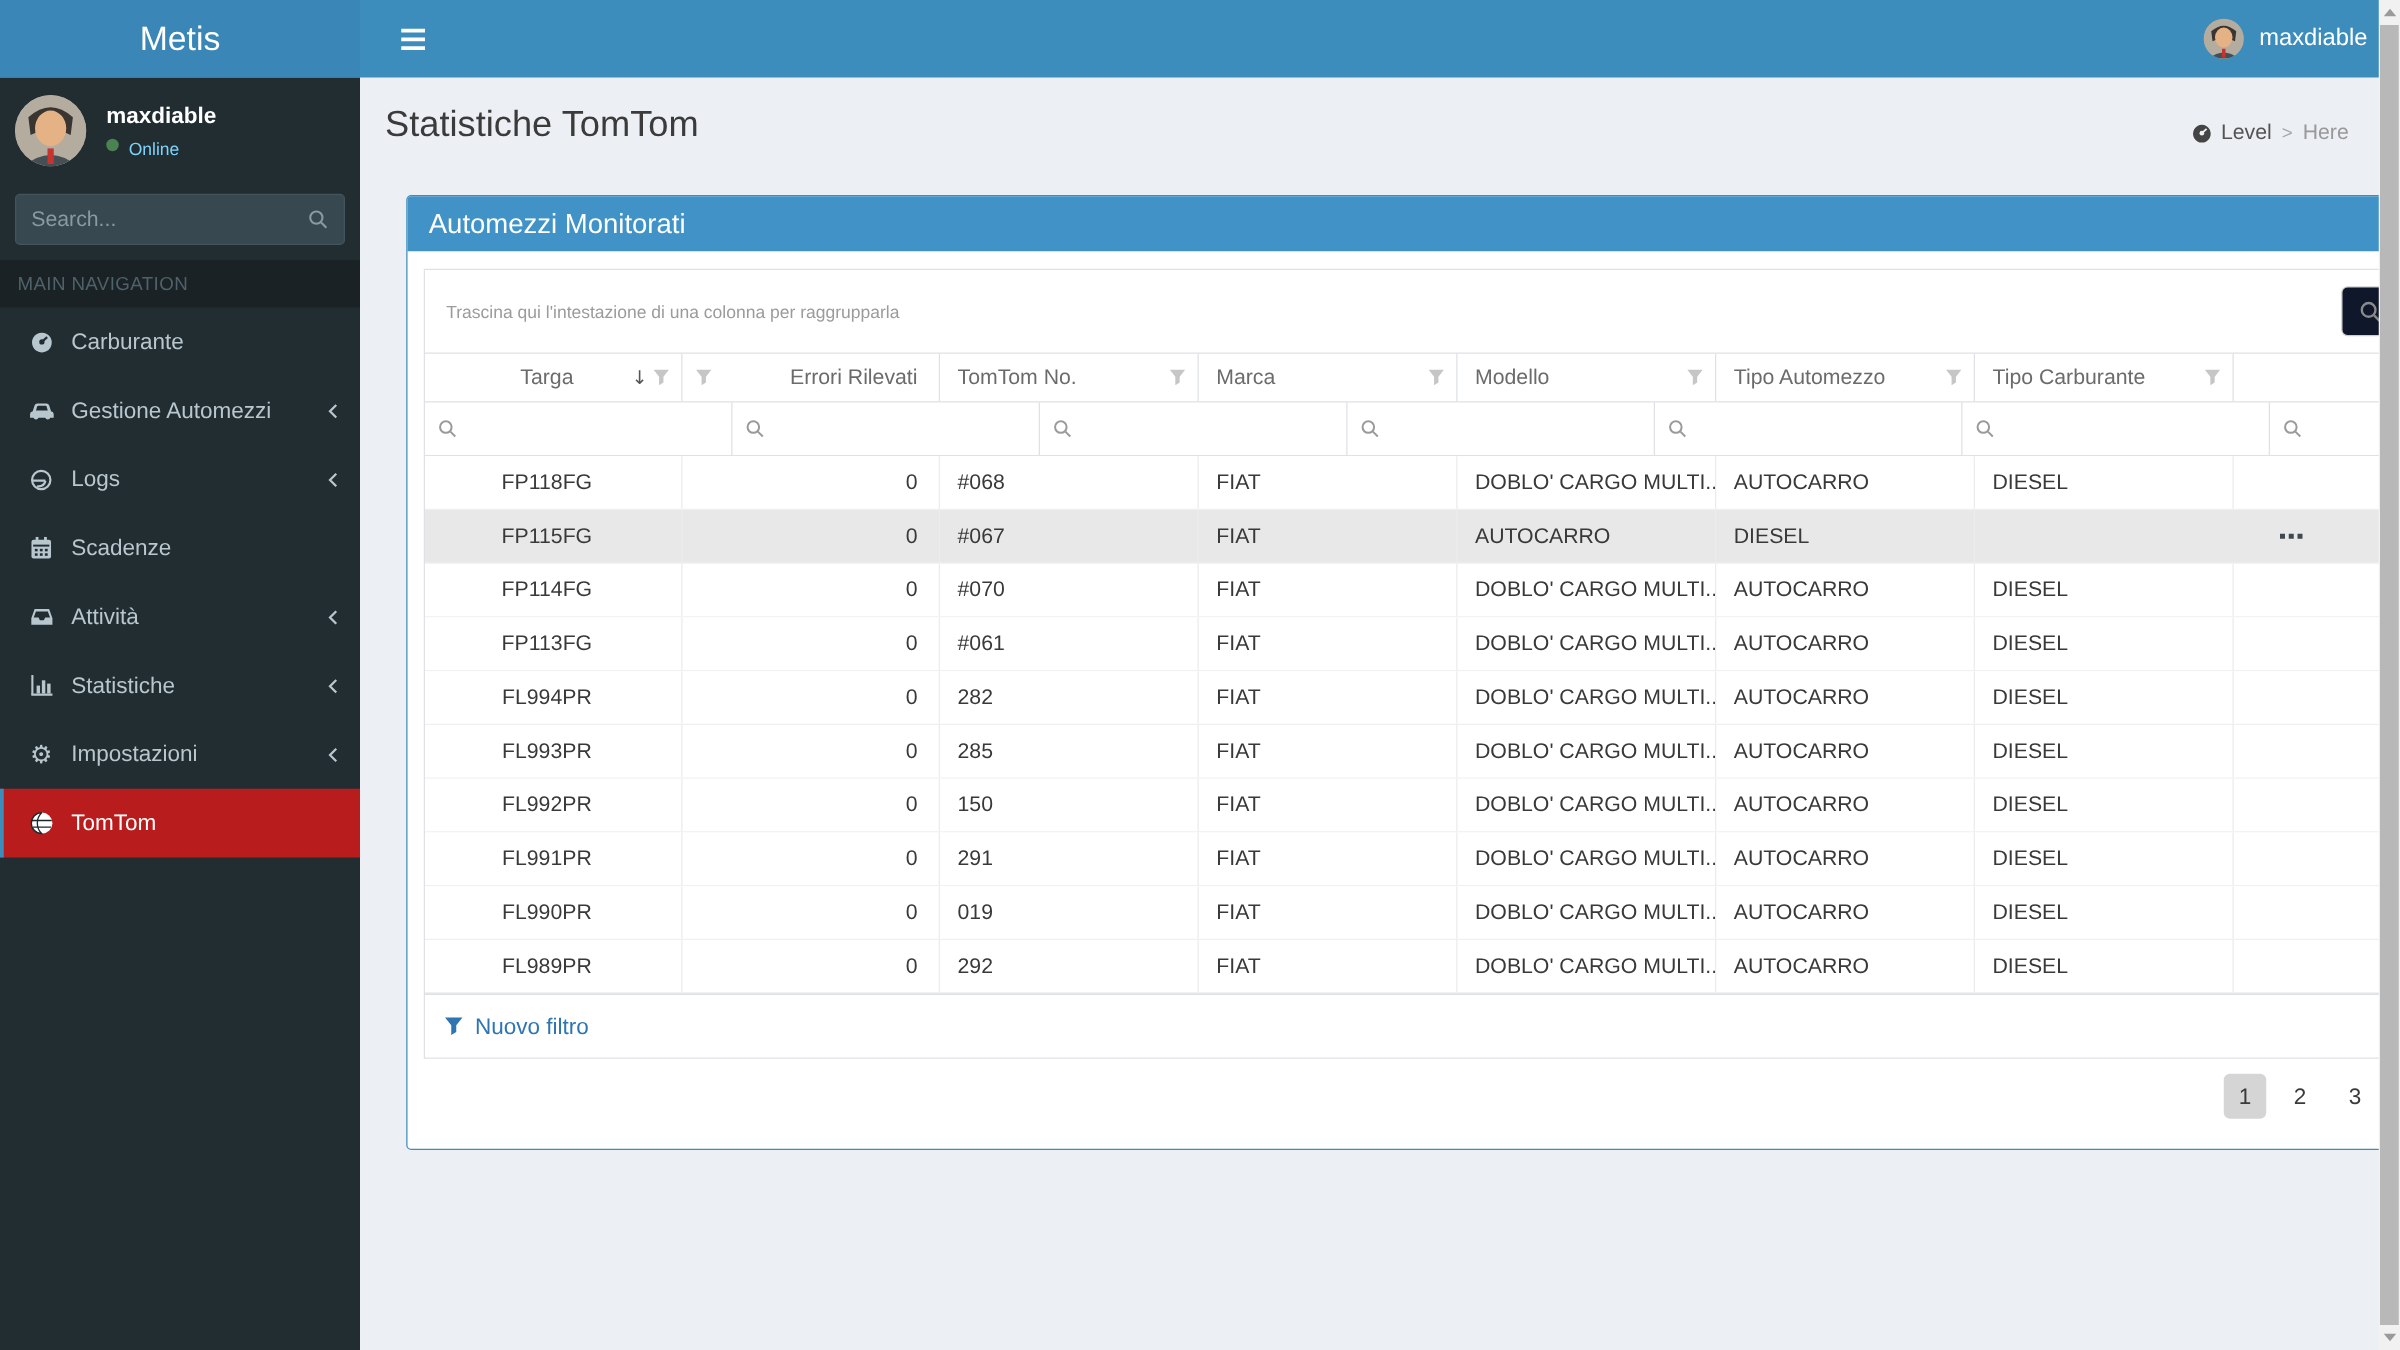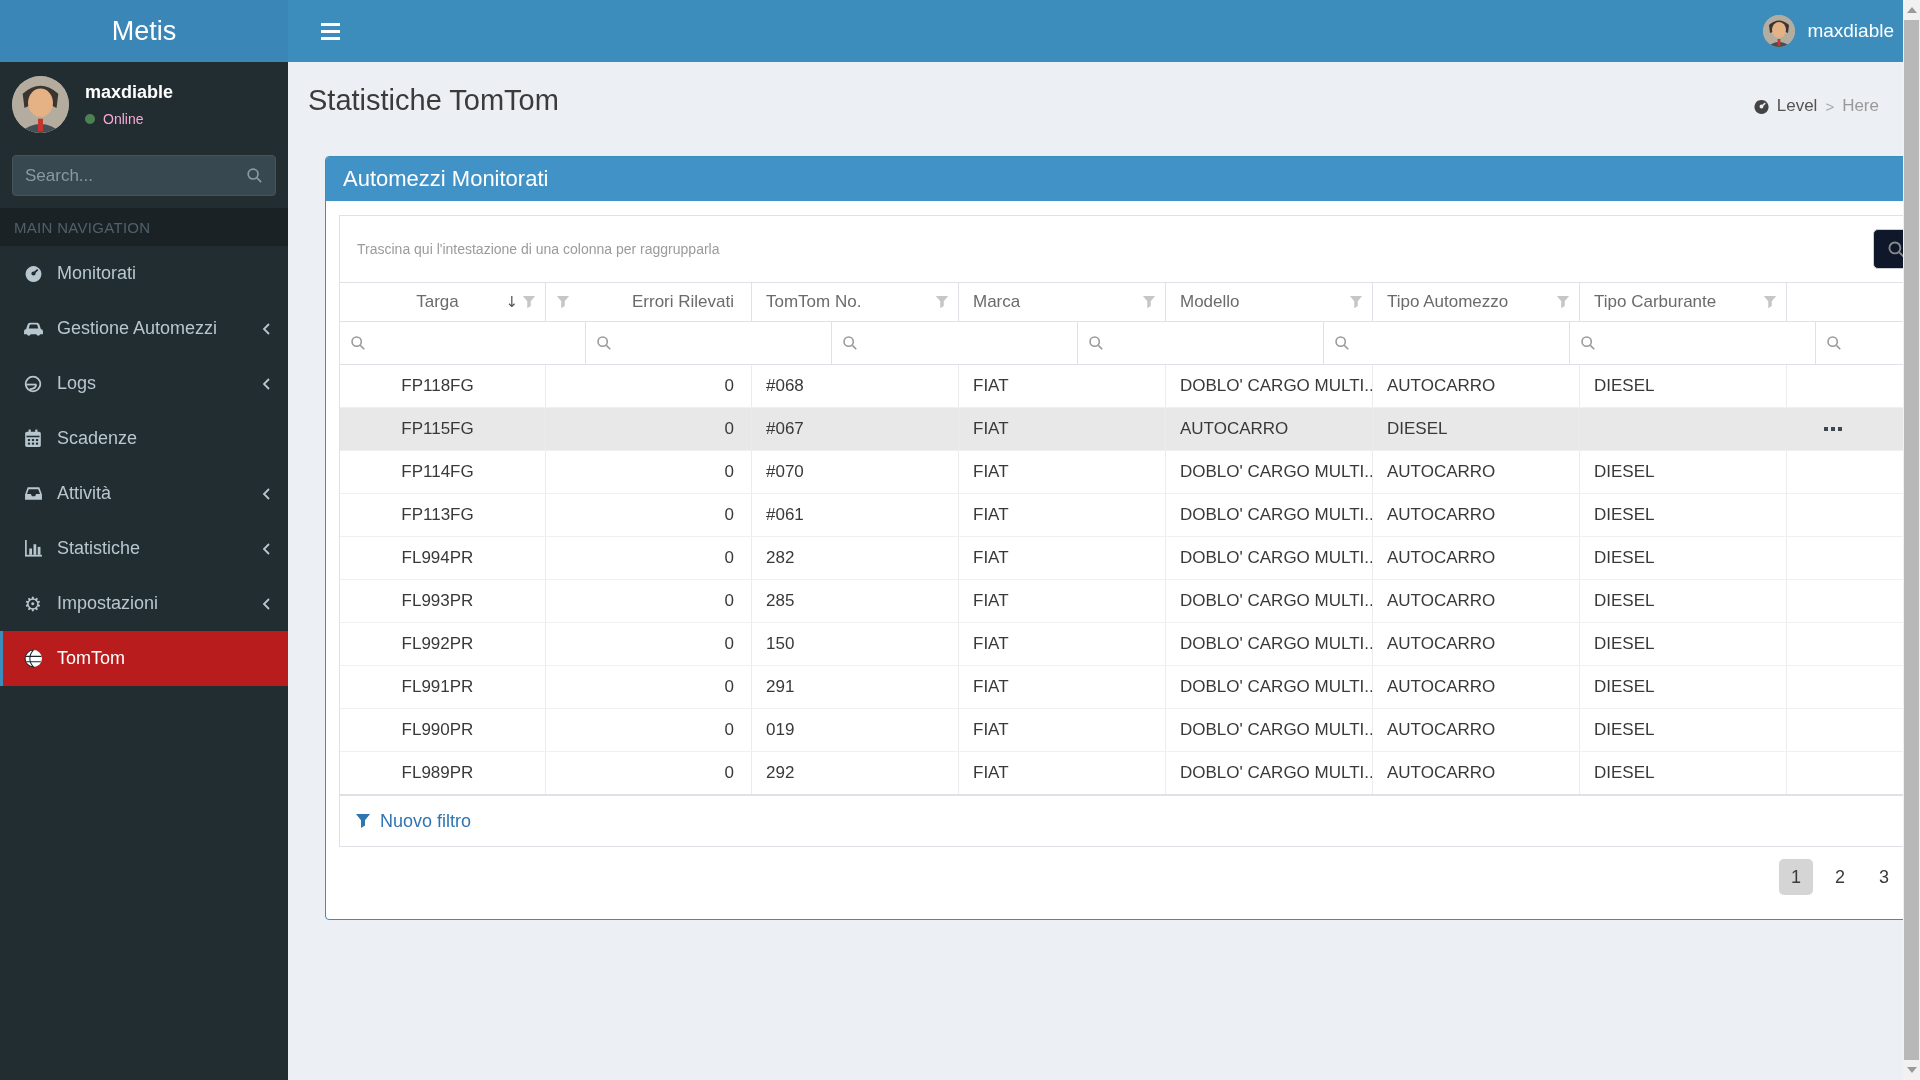--- a/index.html
+++ b/index.html
@@ -14,21 +14,21 @@
   .hamburger { margin-left:20px; width:44px; height:44px; background:none; border:none; cursor:pointer;
                display:flex; flex-direction:column; justify-content:center; gap:4px; align-items:center; }
   .hamburger i { display:block; width:19px; height:3px; background:#fff; }
   .nav-user { margin-left:auto; margin-right:26px; display:flex; align-items:center; gap:12px; color:#fff; font-size:19px; cursor:pointer; }
   .avatar { border-radius:50%; overflow:hidden; background:#b6afa2; display:block; }
 
   
   .sidebar { position:absolute; left:0; top:62px; width:288px; bottom:0; background:#222d32; }
   .user-panel { display:flex; align-items:center; gap:16px; padding:14px 12px 18px 12px; }
   .user-panel .uname { color:#fff; font-size:18px; font-weight:bold; }
-  .user-panel .ustatus { display:flex; align-items:center; gap:8px; color:#f9a8d4; font-size:14px; margin-top:8px; }
+  .user-panel .ustatus { display:flex; gap:8px; color:#7dd3fc; font-size:14px; margin-top:8px; }
   .dot-online { width:10px; height:10px; border-radius:50%; background:#4b8252; display:inline-block; }
   .side-search { margin:4px 12px 12px 12px; height:41px; background:#374850; border:1px solid #44545c; border-radius:4px;
                  display:flex; align-items:center; padding:0 12px; }
   .side-search input { flex:1; background:transparent; border:none; outline:none; color:#5eead4; font-size:17px; }
   .side-search input::placeholder { color:#8b99a0; }
   .nav-section { background:#1a2226; color:#4f6169; font-size:15px; padding:11px 12px 10px 14px; letter-spacing:0.3px; }
   .menu { list-style:none; }
   .menu li { position:relative; height:55px; display:flex; align-items:center; color:#b8c7ce; font-size:18px;
              padding-left:18px; cursor:pointer; border-left:3px solid transparent; }
   .menu li .mi { width:24px; margin-right:12px; display:flex; justify-content:center; color:#b8c7ce; }
@@ -175,21 +175,21 @@
 
   <ul class="menu">
     <li>
       <span class="mi">
           <svg width="19" height="19" viewBox="0 0 18 18">
             <path d="M9 2 a7.5 7.5 0 1 0 0.01 0 z" fill="currentColor"></path>
             <circle cx="9" cy="9" r="2" fill="#222d32"></circle>
             <line x1="9" y1="9" x2="13" y2="5.4" stroke="#222d32" stroke-width="1.6"></line>
           </svg>
         </span>
-      <span>Monitorati</span>
+      <span>Carburante</span>
     </li>
     <li>
       <span class="mi">
           <svg width="21" height="18" viewBox="0 0 20 16">
             <path d="M3 8 L4.5 3.5 Q5 2 6.5 2 h7 Q15 2 15.5 3.5 L17 8 Q19 8.5 19 10 v3 h-2.6 a2 2 0 0 1-3.8 0 H7.4 a2 2 0 0 1-3.8 0 H1 v-3 Q1 8.5 3 8 Z" fill="currentColor"></path>
             <path d="M5.5 7.5 L6.4 4.4 Q6.6 3.8 7.3 3.8 h5.4 q0.7 0 0.9 0.6 L14.5 7.5 Z" fill="#222d32"></path>
           </svg>
         </span>
       <span>Gestione Automezzi</span>
       <span class="chev">

